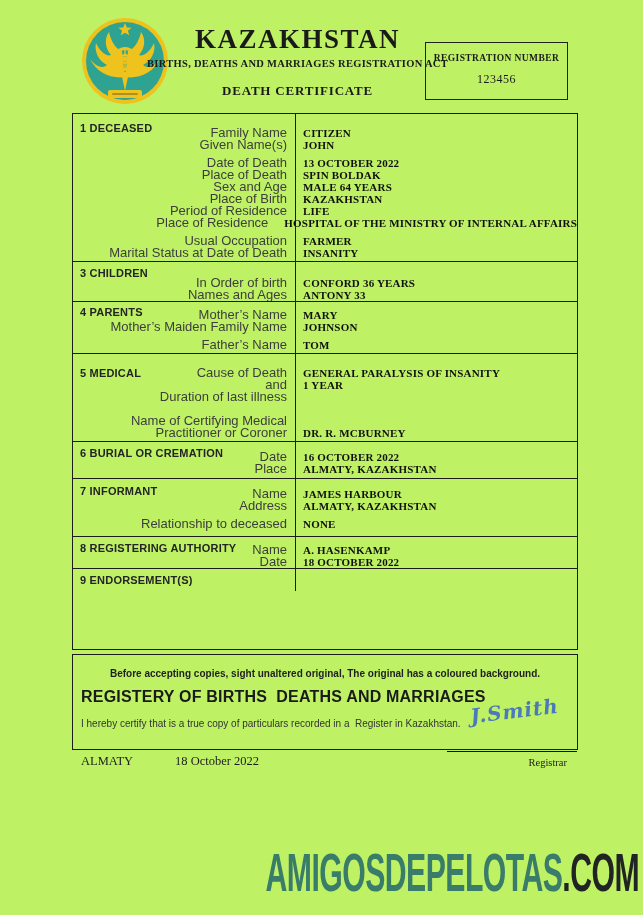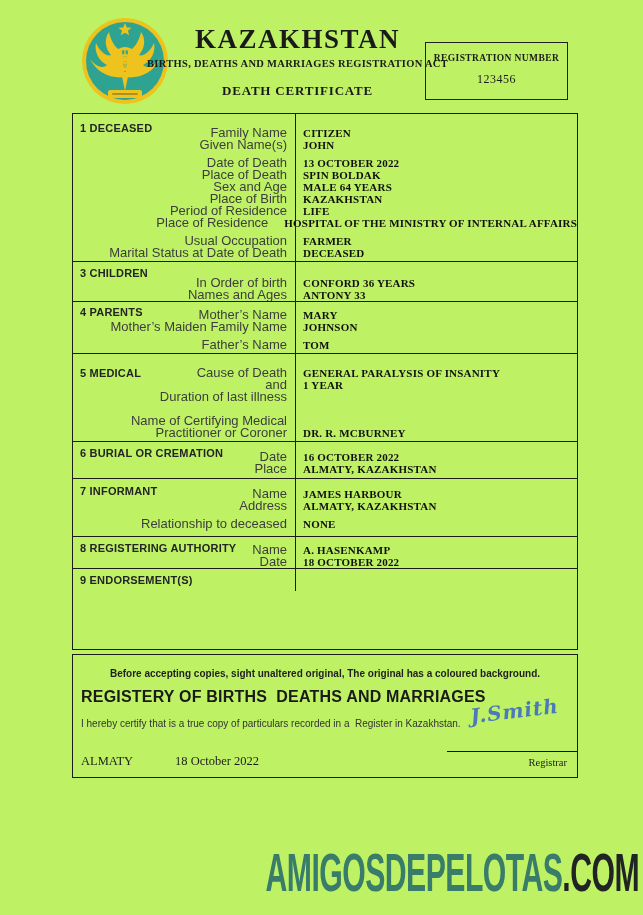--- a/index.html
+++ b/index.html
@@ -32,21 +32,21 @@
   .sec-1{height:60px}.sec-1 .rows{top:15px}.sec-1 .sec-title{top:7px}
   .sec-2{height:40px}.sec-2 .rows{top:15px}.sec-2 .sec-title{top:5px}
   .sec-3{height:52px}.sec-3 .rows{top:7px}.sec-3 .sec-title{top:4px}
   .sec-4{height:88px}.sec-4 .rows{top:13px}.sec-4 .sec-title{top:13px}.sec-4 .spacer{height:12px}
   .sec-5{height:37px}.sec-5 .rows{top:9px}.sec-5 .sec-title{top:5px}
   .sec-6{height:58px}.sec-6 .rows{top:9px}.sec-6 .sec-title{top:6px}
   .sec-7{height:32px}.sec-7 .rows{top:7px}.sec-7 .sec-title{top:5px}
   .sec-8{height:22px}.sec-8 .sec-title{top:5px}
 
   
-  .footer-box{position:absolute;left:72px;top:654px;width:506px;height:124px;border:1.4px solid var(--border,#1c1c1c);box-sizing:border-box;}
+  .footer-box{position:absolute;left:72px;top:654px;width:506px;height:96px;border:1.4px solid var(--border,#1c1c1c);box-sizing:border-box;}
   .notice{margin-top:13px;text-align:center;font-weight:bold;font-size:10px;color:#1f1f1f;}
   .registry{margin:9px 0 0 8px;font-weight:bold;font-size:16px;letter-spacing:.2px;color:#1a1a1a;white-space:pre;}
   .certify{position:absolute;left:8px;top:62px;width:395px;font-size:10px;color:#333;line-height:1.45;white-space:pre-wrap;}
   .sig-name{position:absolute;right:18px;top:44px;font-family:"DejaVu Serif",serif;font-style:italic;font-weight:bold;
             font-size:20px;color:var(--signature-blue,#4b79bc);transform:rotate(-7deg);letter-spacing:1px;}
   .sig-line{position:absolute;right:0;top:96px;width:130px;border-top:1.7px solid #111;}
   .registrar{position:absolute;right:10px;top:102px;font-family:"Liberation Serif",serif;font-size:10.5px;color:#222;}
   .place-date{position:absolute;left:8px;top:99px;font-family:"Liberation Serif",serif;font-size:12.5px;color:#1d1d1d;}
   .fdate{margin-left:42px;}
 
@@ -126,21 +126,21 @@
             <div class="lbl">Place of Residence</div>
             <div class="val">HOSPITAL OF THE MINISTRY OF INTERNAL AFFAIRS</div>
           </div>
           <div class="spacer"></div>
           <div class="row">
             <div class="lbl">Usual Occupation</div>
             <div class="val">FARMER</div>
           </div>
           <div class="row">
             <div class="lbl">Marital Status at Date of Death</div>
-            <div class="val">DECEASED</div>
+            <div class="val">INSANITY</div>
           </div>
         </div>
       </div>
       <div class="section sec-2">
         <div class="sec-title">3 CHILDREN</div>
         <div class="rows">
           <div class="row">
             <div class="lbl">In Order of birth</div>
             <div class="val">CONFORD 36 YEARS</div>
           </div>

